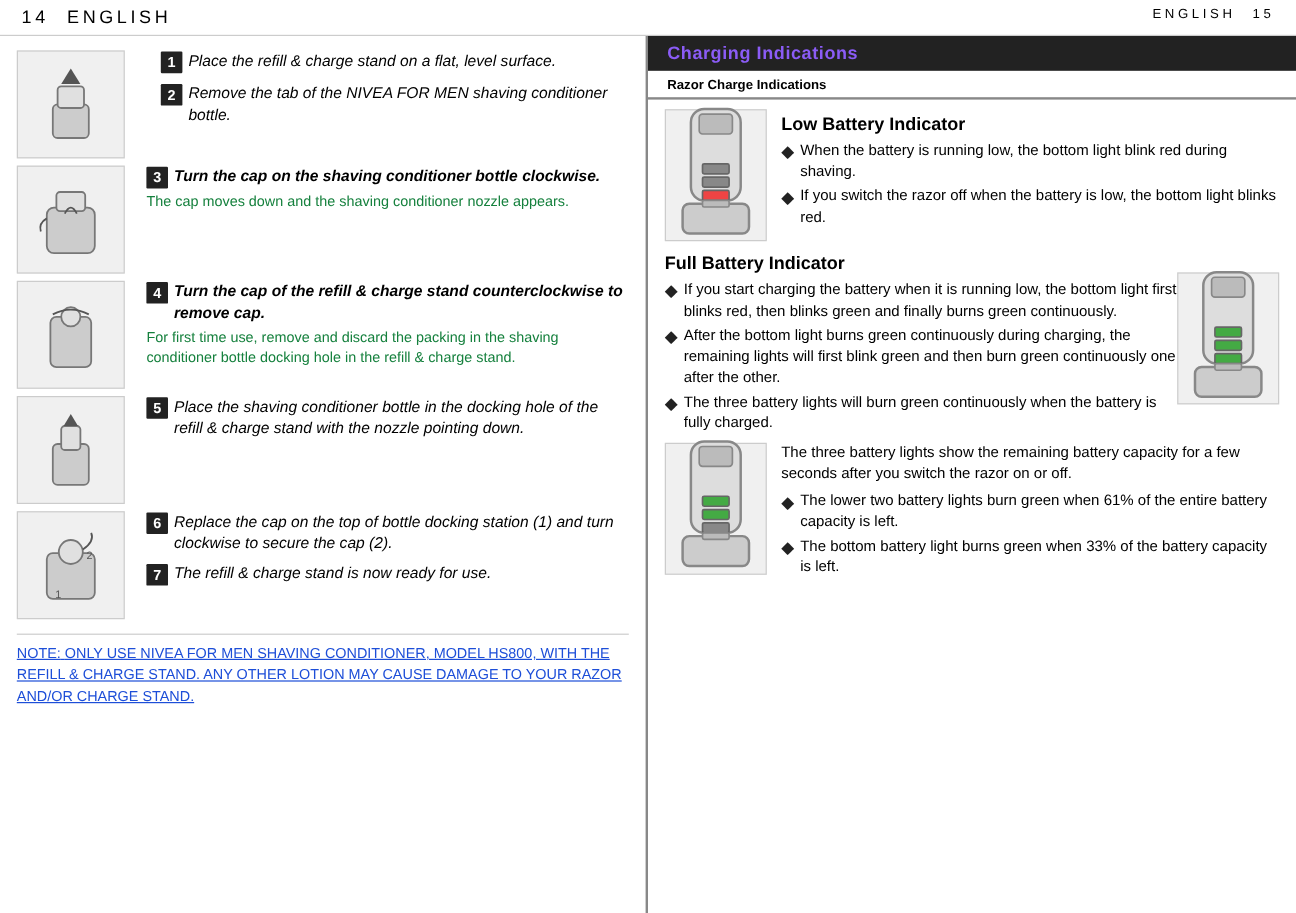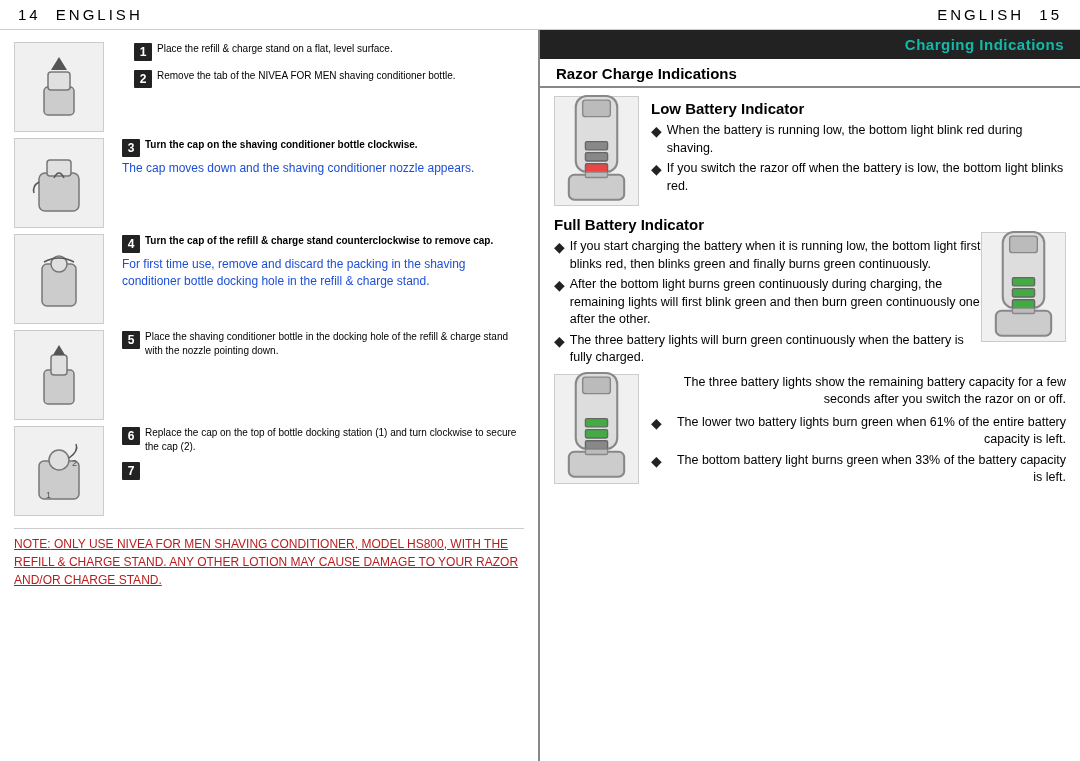--- a/index.html
+++ b/index.html
@@ -23,21 +23,21 @@
       border-bottom: 1px solid #ccc;
       background: #fff;
     }
     .header-left {
       font-size: 15px;
       font-weight: bold;
       letter-spacing: 3px;
     }
     .header-left span { font-weight: normal; margin-right: 8px; }
     .header-right {
-      font-size: 15px;
+      font-size: 11px;
       font-weight: bold;
       letter-spacing: 3px;
     }
     .header-right span { font-weight: normal; margin-left: 8px; }
 
     
     .main {
       display: flex;
       flex: 1;
       overflow: hidden;
@@ -86,38 +86,39 @@
     }
 
     .step-line {
       display: flex;
       align-items: flex-start;
       margin-bottom: 2px;
     }
     .step-line .step-number { margin-top: 1px; }
 
     .step-text {
-      font-size: 10px;
+      font-size: 13px;
       line-height: 1.4;
+      font-style: italic;
     }
     .step-text strong { font-weight: bold; }
 
     .note-text {
       font-size: 12px;
       line-height: 1.4;
-      color: #1d4ed8;
+      color: #15803d;
       margin-top: 3px;
       margin-bottom: 3px;
     }
 
     .note-underline {
       font-size: 12px;
       line-height: 1.5;
       text-decoration: underline;
-      color: #b91c1c;
+      color: #1d4ed8;
       margin-top: 6px;
       border-top: 1px solid #ccc;
       padding-top: 6px;
     }
 
     .image-column {
       display: flex;
       flex-direction: column;
       gap: 6px;
       margin-right: 12px;
@@ -126,30 +127,29 @@
     
     .right-panel {
       flex: 1;
       padding: 0;
       display: flex;
       flex-direction: column;
     }
 
     .charging-title {
       background: #222;
-      color: #14b8a6;
+      color: #8b5cf6;
       font-size: 15px;
       font-weight: bold;
       padding: 6px 16px;
       letter-spacing: 0.5px;
-      text-align: right;
     }
 
     .razor-charge-title {
-      font-size: 15px;
+      font-size: 11px;
       font-weight: bold;
       padding: 6px 16px 4px 16px;
       border-bottom: 2px solid #888;
     }
 
     .right-content {
       display: flex;
       flex-direction: column;
       padding: 8px 14px;
       flex: 1;
@@ -211,21 +211,20 @@
 
     .full-section {
       display: flex;
       gap: 0;
       margin-bottom: 4px;
     }
 
     .during-section {
       display: flex;
       gap: 12px;
-      text-align: right;
     }
   </style>
 </head>
 <body>
 
 <div class="header">
   <div class="header-left">
     <span>14</span>
     <span>ENGLISH</span>
   </div>
@@ -326,20 +325,21 @@
         </svg>
       </div>
       <div style="flex:1;">
         <div class="step-line">
           <span class="step-number">6</span>
           <span class="step-text">Replace the cap on the top of bottle docking station (1) and turn clockwise to secure the cap (2).</span>
         </div>
         <div style="height:5px;"></div>
         <div class="step-line">
           <span class="step-number">7</span>
+          <span class="step-text">The refill &amp; charge stand is now ready for use.</span>
         </div>
       </div>
     </div>
 
     <div class="note-underline">
       <span>NOTE:</span>
       <span>ONLY USE NIVEA FOR MEN SHAVING CONDITIONER, MODEL HS800, WITH THE REFILL &amp; CHARGE STAND. ANY OTHER LOTION MAY CAUSE DAMAGE TO YOUR RAZOR AND/OR CHARGE STAND.</span>
     </div>
 
   </div>

